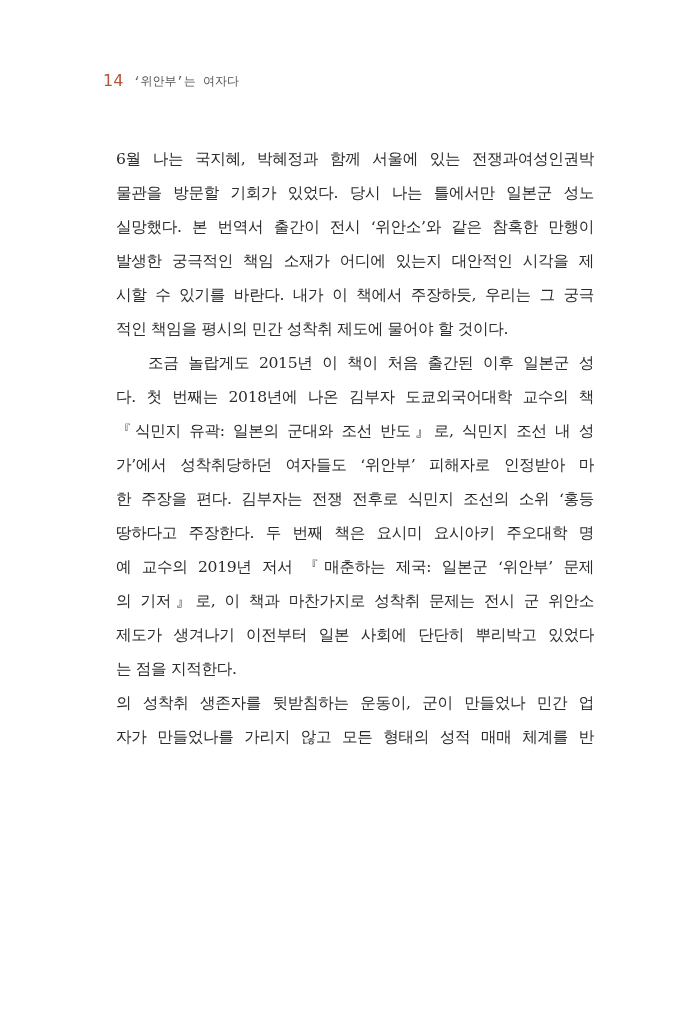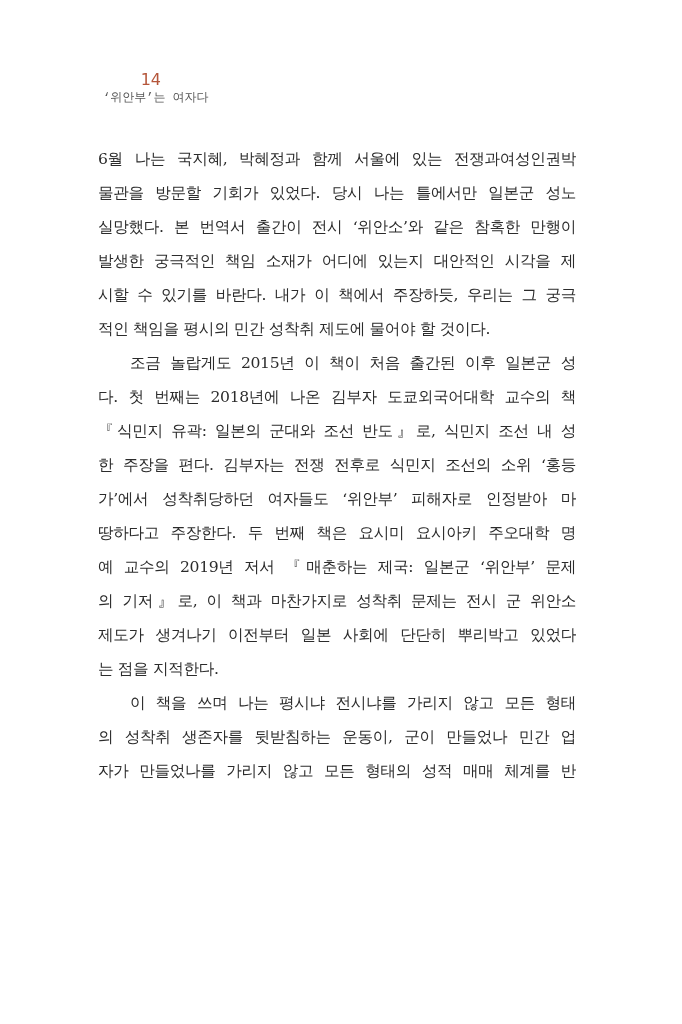--- a/index.html
+++ b/index.html
@@ -1,21 +1,21 @@
 <!DOCTYPE html>
 <html><head>
 <meta charset="utf-8">
 <style>
   html, body { margin:0; padding:0; }
   body { width:682px; height:1024px; background:#ffffff; position:relative; overflow:hidden;
          font-family:"DejaVu Sans", sans-serif; color:#2a2a2a; }
-  .header { position:absolute; left:103px; top:70px; height:20px; display:flex; align-items:center;flex-direction:column; }
+  .header { position:absolute; left:103px; top:70px; height:20px; display:flex; align-items:flex-end; }
   .page-num { color:#b5563a; font-size:16px; font-family:"DejaVu Sans", sans-serif; margin-right:10px; }
   .running-title { color:#555; font-size:12px; font-family:Liberation Mono, monospace; }
-  .body { position:absolute; left:98px; top:142px; width:478px; }
+  .body { position:absolute; left:116px; top:142px; width:478px; }
   .line { height:34px; line-height:34px; font-size:15.6px; white-space:nowrap;
           font-family:"DejaVu Serif", serif; letter-spacing:-0.35px; color:#2b2b2b;
           text-align:justify; text-align-last:justify; }
   .line.last { text-align-last:left; }
   .line.indent { padding-left:32px; }
 </style>
 </head>
 <body>
 
 <div class="header">
@@ -26,23 +26,22 @@
 <div class="body">
   <div class="line">6월 나는 국지혜, 박혜정과 함께 서울에 있는 전쟁과여성인권박</div>
   <div class="line">물관을 방문할 기회가 있었다. 당시 나는 틀에서만 일본군 성노</div>
   <div class="line">실망했다. 본 번역서 출간이 전시 ‘위안소’와 같은 참혹한 만행이</div>
   <div class="line">발생한 궁극적인 책임 소재가 어디에 있는지 대안적인 시각을 제</div>
   <div class="line">시할 수 있기를 바란다. 내가 이 책에서 주장하듯, 우리는 그 궁극</div>
   <div class="line last">적인 책임을 평시의 민간 성착취 제도에 물어야 할 것이다.</div>
   <div class="line indent">조금 놀랍게도 2015년 이 책이 처음 출간된 이후 일본군 성</div>
   <div class="line">다. 첫 번째는 2018년에 나온 김부자 도쿄외국어대학 교수의 책</div>
   <div class="line">『식민지 유곽: 일본의 군대와 조선 반도』로, 식민지 조선 내 성</div>
+  <div class="line">가’에서 성착취당하던 여자들도 ‘위안부’ 피해자로 인정받아 마</div>
   <div class="line">한 주장을 편다. 김부자는 전쟁 전후로 식민지 조선의 소위 ‘홍등</div>
-  <div class="line">가’에서 성착취당하던 여자들도 ‘위안부’ 피해자로 인정받아 마</div>
   <div class="line">땅하다고 주장한다. 두 번째 책은 요시미 요시아키 주오대학 명</div>
   <div class="line">예 교수의 2019년 저서 『매춘하는 제국: 일본군 ‘위안부’ 문제</div>
   <div class="line">의 기저』로, 이 책과 마찬가지로 성착취 문제는 전시 군 위안소</div>
   <div class="line">제도가 생겨나기 이전부터 일본 사회에 단단히 뿌리박고 있었다</div>
   <div class="line last">는 점을 지적한다.</div>
-  <div class="line indent">이 책을 쓰며 나는 평시냐 전시냐를 가리지 않고 모든 형태</div>
   <div class="line">의 성착취 생존자를 뒷받침하는 운동이, 군이 만들었나 민간 업</div>
   <div class="line">자가 만들었나를 가리지 않고 모든 형태의 성적 매매 체계를 반</div>
 </div>
 
 </body></html>

